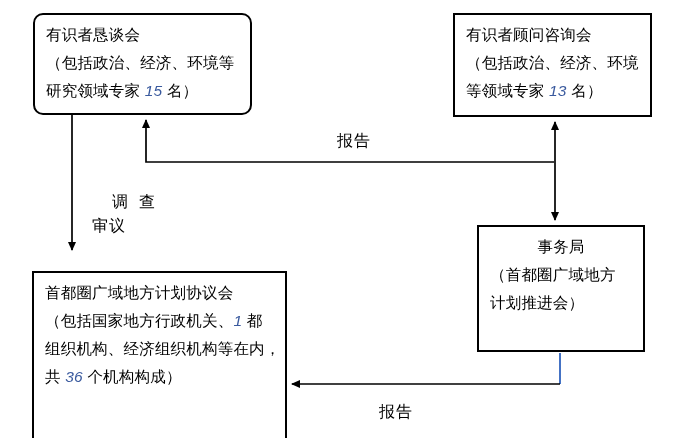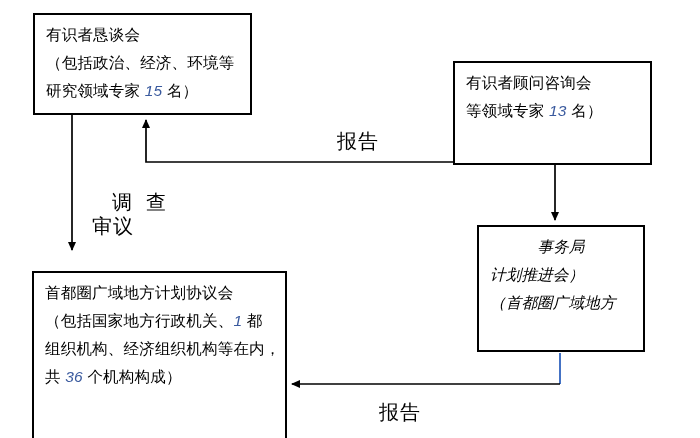--- a/index.html
+++ b/index.html
@@ -12,21 +12,21 @@
   .box{
     position:absolute;box-sizing:border-box;border:2px solid var(--border-color,#000);
     background:#fff;padding:6px 4px 0 11px;
   }
   .box-line{
     font-size:15.5px;line-height:28px;white-space:pre;letter-spacing:0.2px;
   }
   .box-line.center{text-align:center;padding-right:7px;}
   .num{color:var(--num-color,#3a5a9e);font-style:italic;}
   .label{
-    position:absolute;font-size:20px;line-height:20px;white-space:pre;letter-spacing:1px;
+    position:absolute;font-size:16px;line-height:20px;white-space:pre;letter-spacing:1px;font-family:Liberation Serif, serif;
   }
 </style>
 </head>
 <body>
 
 <div class="canvas">
 
   <svg class="arrow-layer" width="700" height="438" viewBox="0 0 700 438" xmlns="http://www.w3.org/2000/svg">
     <defs>
       <marker id="ah" markerUnits="userSpaceOnUse" markerWidth="10" markerHeight="9" refX="8" refY="4" orient="auto-start-reverse">
@@ -38,35 +38,36 @@
 
     <path d="M554,162 L146,162 L146,120" stroke="#000" stroke-width="1.7" fill="none" marker-end="url(#ah)"></path>
 
     <path d="M555,122 L555,220" stroke="#000" stroke-width="1.7" fill="none" marker-start="url(#ah)" marker-end="url(#ah)"></path>
 
     <path d="M560,353 L560,384" stroke="#4472c4" stroke-width="2" fill="none"></path>
 
     <path d="M560,384 L292,384" stroke="#000" stroke-width="1.7" fill="none" marker-end="url(#ah)"></path>
   </svg>
 
-  <div class="box" style="left:33px;top:13px;width:219px;height:102px;">
+  <div class="box" style="left:33px;top:13px;width:219px;height:102px;border-radius:10px;">
       <div class="box-line">有识者恳谈会</div>
       <div class="box-line">（包括政治、经济、环境等</div>
       <div class="box-line">研究领域专家 <span class="num">15</span> 名）</div>
     </div>
 
-  <div class="box" style="left:453px;top:13px;width:199px;height:104px;margin-top:48px;">
+  <div class="box" style="left:453px;top:13px;width:199px;height:104px;">
       <div class="box-line">有识者顾问咨询会</div>
+      <div class="box-line">（包括政治、经济、环境</div>
       <div class="box-line">等领域专家 <span class="num">13</span> 名）</div>
     </div>
 
-  <div class="box" style="left:477px;top:225px;width:168px;height:127px;font-style:italic;">
+  <div class="box" style="left:477px;top:225px;width:168px;height:127px;">
       <div class="box-line center">事务局</div>
+      <div class="box-line">（首都圈广域地方</div>
       <div class="box-line">计划推进会）</div>
-      <div class="box-line">（首都圈广域地方</div>
     </div>
 
   <div class="box" style="left:32px;top:254px;width:255px;height:171px;margin-top:17px;">
       <div class="box-line">首都圈广域地方计划协议会</div>
       <div class="box-line">（包括国家地方行政机关、<span class="num">1</span> 都</div>
       <div class="box-line">组织机构、经济组织机构等在内，</div>
       <div class="box-line">共 <span class="num">36</span> 个机构构成）</div>
     </div>
 
   <div class="label" style="left:92px;top:192px;margin-left:20px;">调  查</div>

